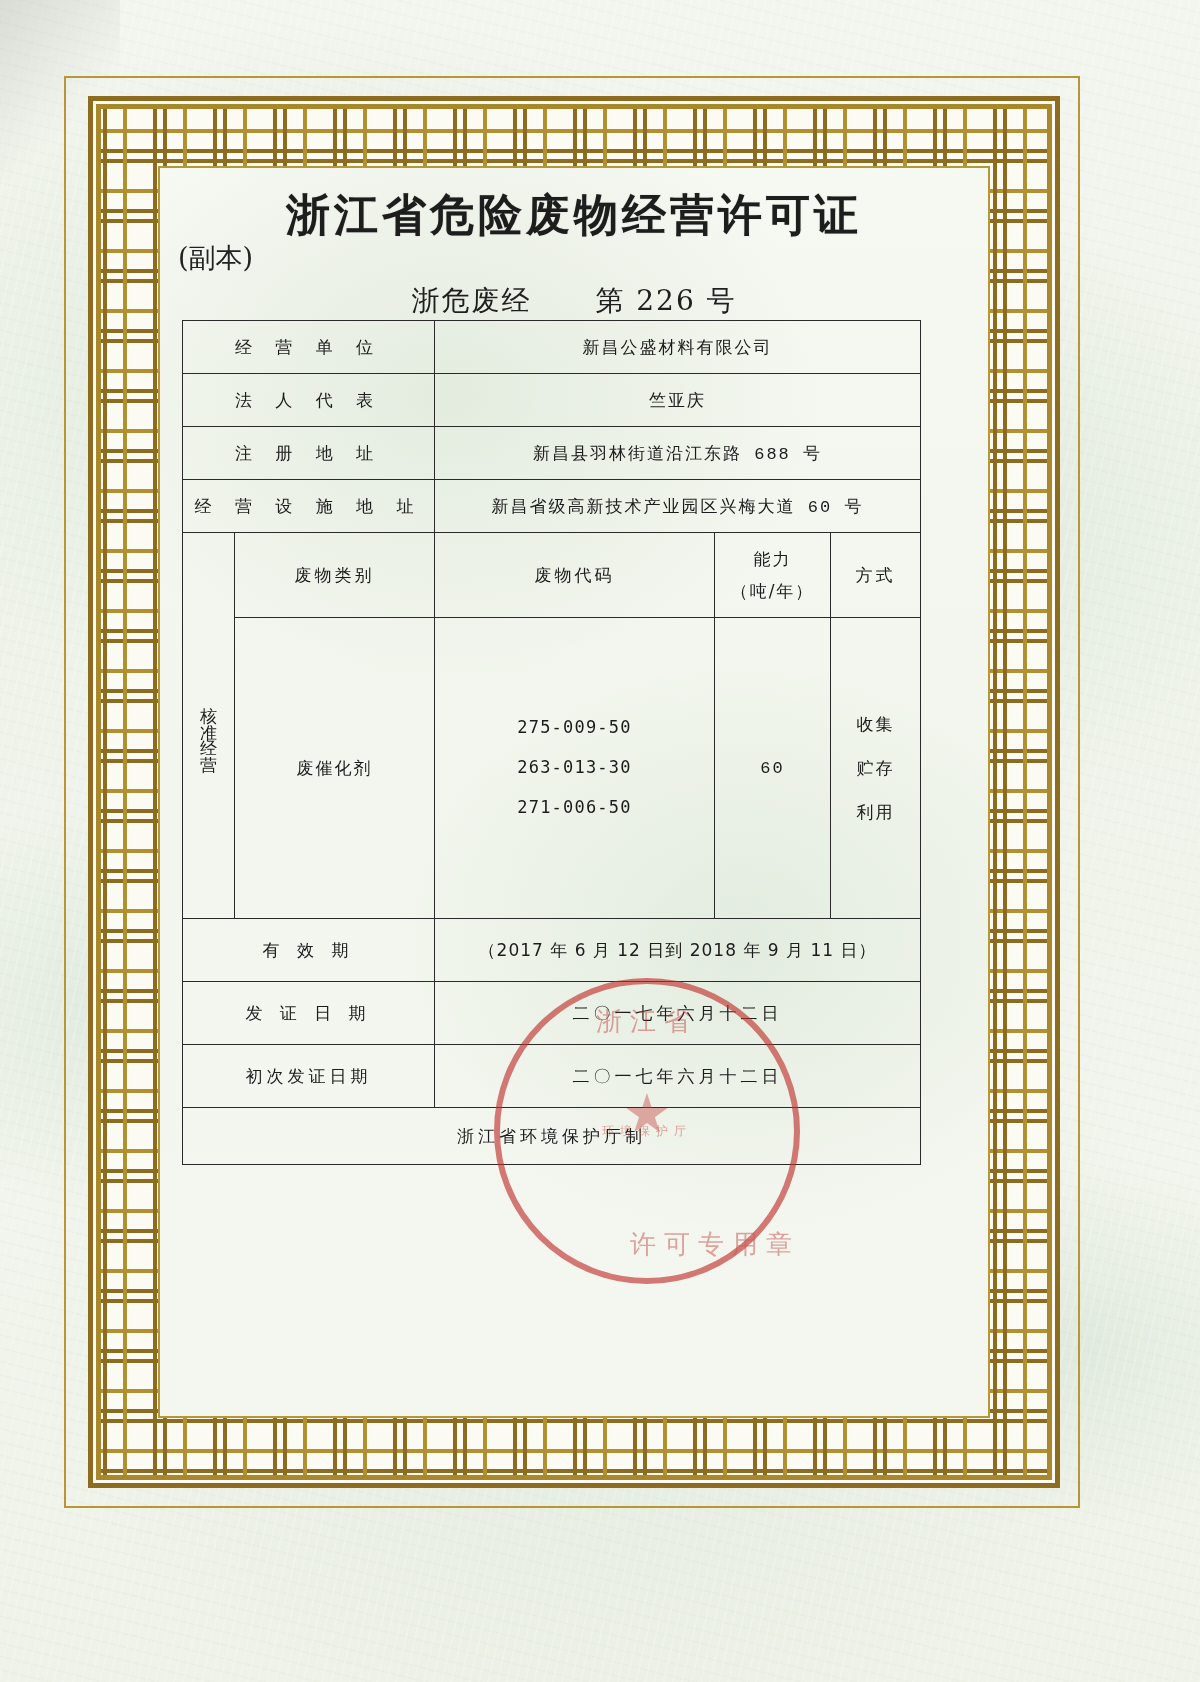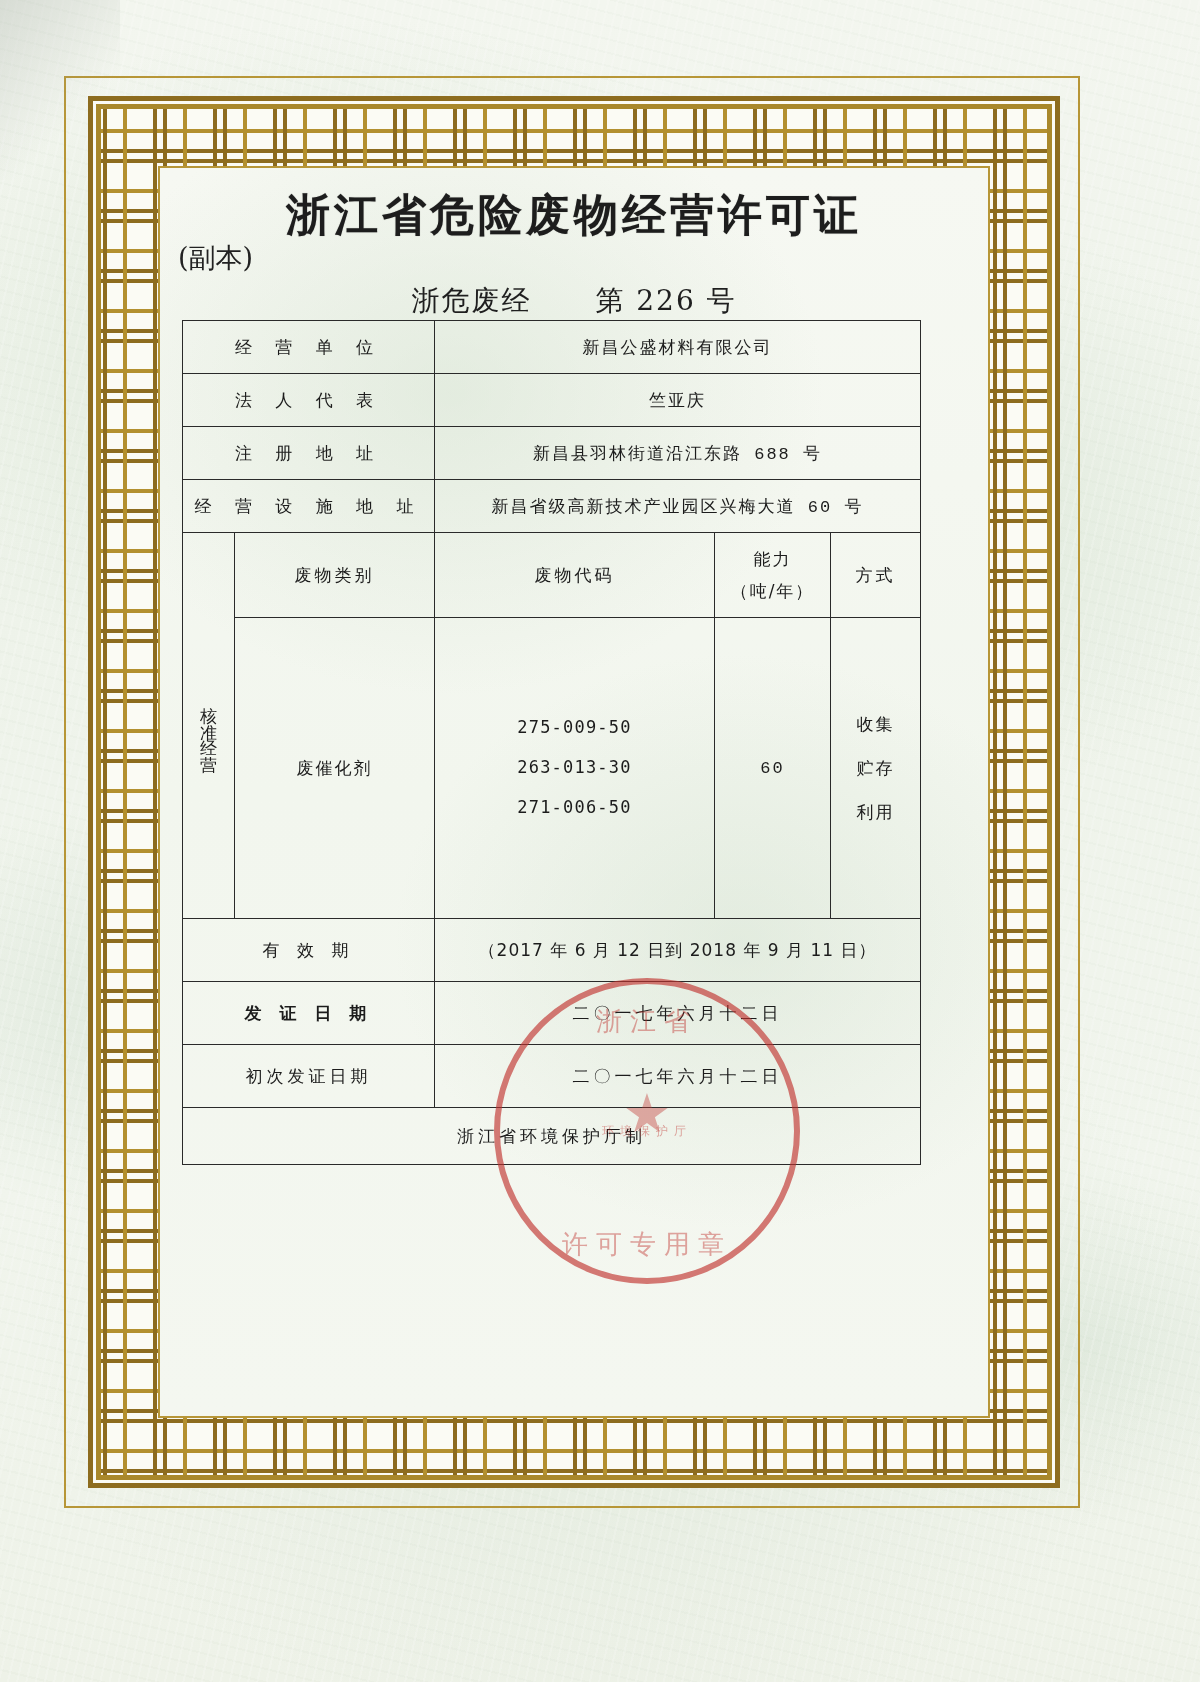--- a/index.html
+++ b/index.html
@@ -216,21 +216,21 @@
     position: absolute;
     left: 0; right: 0;
     text-align: center;
     color: #bf302c;
     font-size: 26px;
     letter-spacing: 8px;
     opacity: .55;
     font-family: "DejaVu Serif","Liberation Serif",serif;
   }
   .seal .arc-top { top: 26px; }
-  .seal .arc-bottom { bottom: 22px; }
+  .seal .arc-bottom { bottom: 22px; text-align: right; }
 
   
   .watermark {
     position: absolute;
     border-radius: 50%;
     background: radial-gradient(circle, rgba(188,207,186,0.55), rgba(188,207,186,0) 70%);
     pointer-events: none;
   }
 </style>
 </head>
@@ -304,21 +304,21 @@
           <div>贮存</div>
           <div>利用</div>
         </td>
       </tr>
 
       <tr>
         <td class="label-cell" colspan="2" style="height:62px; letter-spacing:6px;">有 效 期</td>
         <td class="period-value" colspan="3">（2017 年 6 月 12 日到 2018 年 9 月 11 日）</td>
       </tr>
       <tr>
-        <td class="label-cell" colspan="2" style="height:62px; letter-spacing:6px;font-weight:bold;">发 证 日 期</td>
+        <td class="label-cell" colspan="2" style="height:62px; letter-spacing:6px;">发 证 日 期</td>
         <td class="date-value" colspan="3">二〇一七年六月十二日</td>
       </tr>
       <tr>
         <td class="label-cell" colspan="2" style="height:62px; letter-spacing:4px;">初次发证日期</td>
         <td class="date-value" colspan="3">二〇一七年六月十二日</td>
       </tr>
 
       <tr>
         <td class="footer-cell" colspan="5" style="height:56px;">浙江省环境保护厅制</td>
       </tr>

